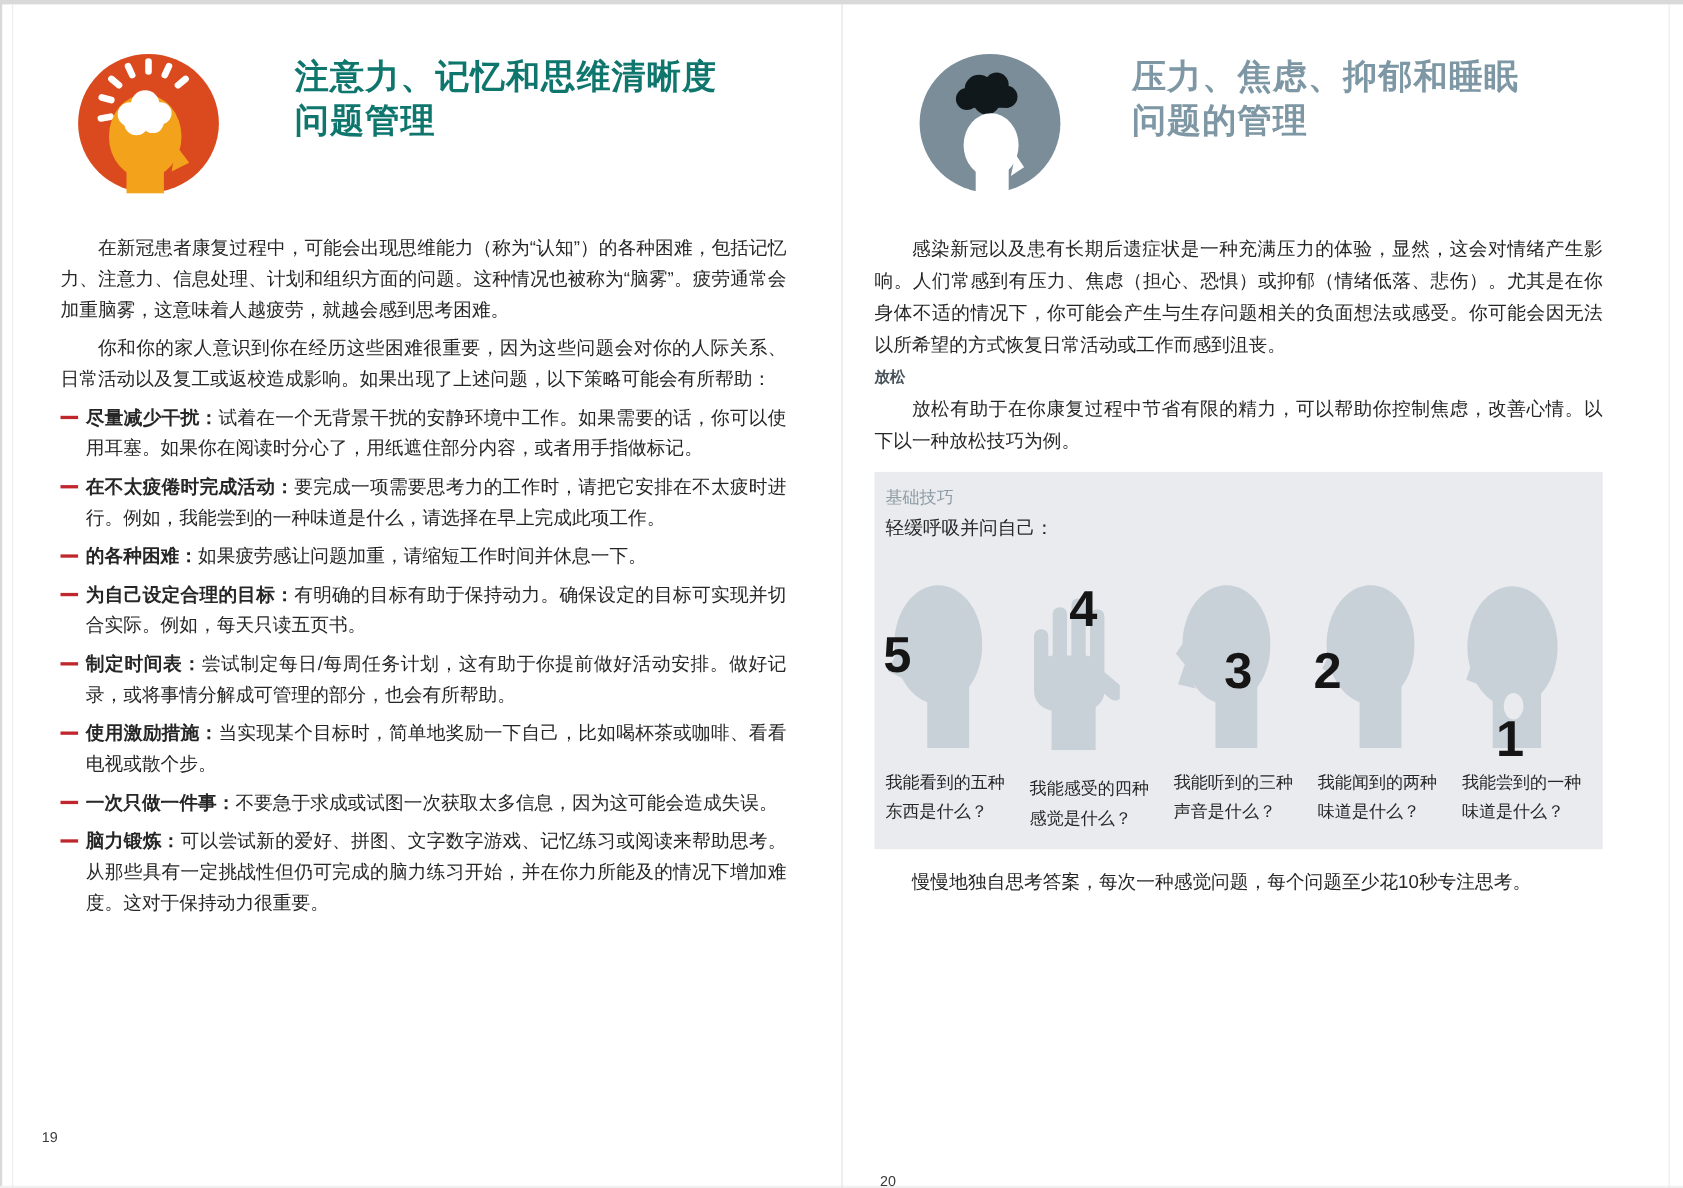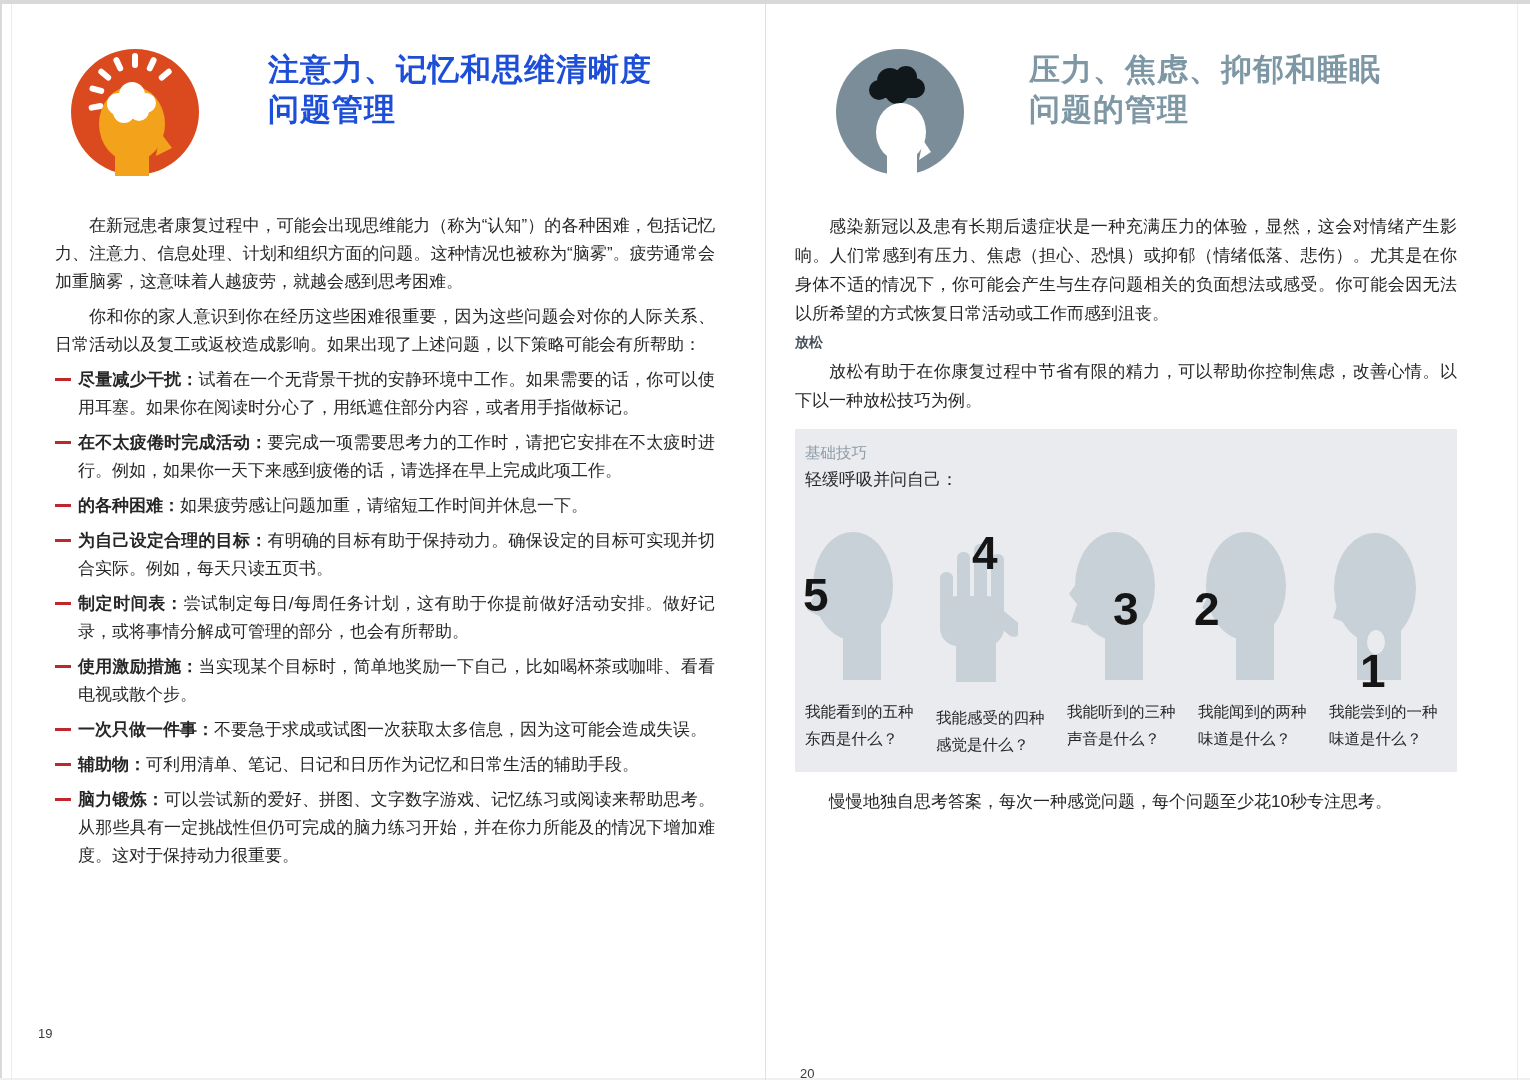--- a/index.html
+++ b/index.html
@@ -15,21 +15,21 @@
   .page-divider { position:absolute; left:765px; top:4px; width:1px; height:1076px; background:#e0e0e0; }
   .page-line-right { position:absolute; left:1517px; top:4px; width:1px; height:1076px; background:#ececec; }
 
   
   .hicon { position:absolute; top:48px; }
   .hicon.left { left:70px; }
   .hicon.right { left:835px; }
 
   
   .ptitle { position:absolute; top:50px; font-size:31px; line-height:40px; font-weight:700; letter-spacing:1px; }
-  .ptitle.left { left:268px; color:#1d4ed8; }
+  .ptitle.left { left:268px; color:#0f766e; }
   .ptitle.right { left:1029px; color:#7e97a4; }
 
   
   .body-col { position:absolute; top:212px; font-size:17px; text-align:justify; }
   .body-col.left { left:55px; width:660px; line-height:28px; }
   .body-col.right { left:795px; width:662px; line-height:29px; }
 
   .body-col.left p.para { text-indent:2em; margin-bottom:7px; }
   .body-col.right p.para { text-indent:2em; }
 
@@ -114,45 +114,41 @@
     <p class="para">在新冠患者康复过程中，可能会出现思维能力（称为“认知”）的各种困难，包括记忆力、注意力、信息处理、计划和组织方面的问题。这种情况也被称为“脑雾”。疲劳通常会加重脑雾，这意味着人越疲劳，就越会感到思考困难。</p>
     <p class="para">你和你的家人意识到你在经历这些困难很重要，因为这些问题会对你的人际关系、日常活动以及复工或返校造成影响。如果出现了上述问题，以下策略可能会有所帮助：</p>
 
     <div class="bullets">
       <div class="bullet">
         <span class="dash"></span>
         <span class="blabel">尽量减少干扰：</span><span>试着在一个无背景干扰的安静环境中工作。如果需要的话，你可以使用耳塞。如果你在阅读时分心了，用纸遮住部分内容，或者用手指做标记。</span>
       </div>
       <div class="bullet">
         <span class="dash"></span>
-        <span class="blabel">在不太疲倦时完成活动：</span><span>要完成一项需要思考力的工作时，请把它安排在不太疲时进行。例如，如果你一天下来感到疲倦的话，请选择在早上完成此项工作。</span>
+        <span class="blabel">在不太疲倦时完成活动：</span><span>要完成一项需要思考力的工作时，请把它安排在不太疲时进行。例如，我能尝到的一种味道是什么，请选择在早上完成此项工作。</span>
       </div>
       <div class="bullet">
         <span class="dash"></span>
         <span class="blabel">的各种困难：</span><span>如果疲劳感让问题加重，请缩短工作时间并休息一下。</span>
       </div>
       <div class="bullet">
         <span class="dash"></span>
         <span class="blabel">为自己设定合理的目标：</span><span>有明确的目标有助于保持动力。确保设定的目标可实现并切合实际。例如，每天只读五页书。</span>
       </div>
       <div class="bullet">
         <span class="dash"></span>
         <span class="blabel">制定时间表：</span><span>尝试制定每日/每周任务计划，这有助于你提前做好活动安排。做好记录，或将事情分解成可管理的部分，也会有所帮助。</span>
       </div>
       <div class="bullet">
         <span class="dash"></span>
         <span class="blabel">使用激励措施：</span><span>当实现某个目标时，简单地奖励一下自己，比如喝杯茶或咖啡、看看电视或散个步。</span>
       </div>
       <div class="bullet">
         <span class="dash"></span>
         <span class="blabel">一次只做一件事：</span><span>不要急于求成或试图一次获取太多信息，因为这可能会造成失误。</span>
-      </div>
-      <div class="bullet">
-        <span class="dash"></span>
-        <span class="blabel">辅助物：</span><span>可利用清单、笔记、日记和日历作为记忆和日常生活的辅助手段。</span>
       </div>
       <div class="bullet">
         <span class="dash"></span>
         <span class="blabel">脑力锻炼：</span><span>可以尝试新的爱好、拼图、文字数字游戏、记忆练习或阅读来帮助思考。从那些具有一定挑战性但仍可完成的脑力练习开始，并在你力所能及的情况下增加难度。这对于保持动力很重要。</span>
       </div>
     </div>
   </div>
 
   <div class="hicon right">
     <svg width="130" height="128" viewBox="0 0 130 128">

